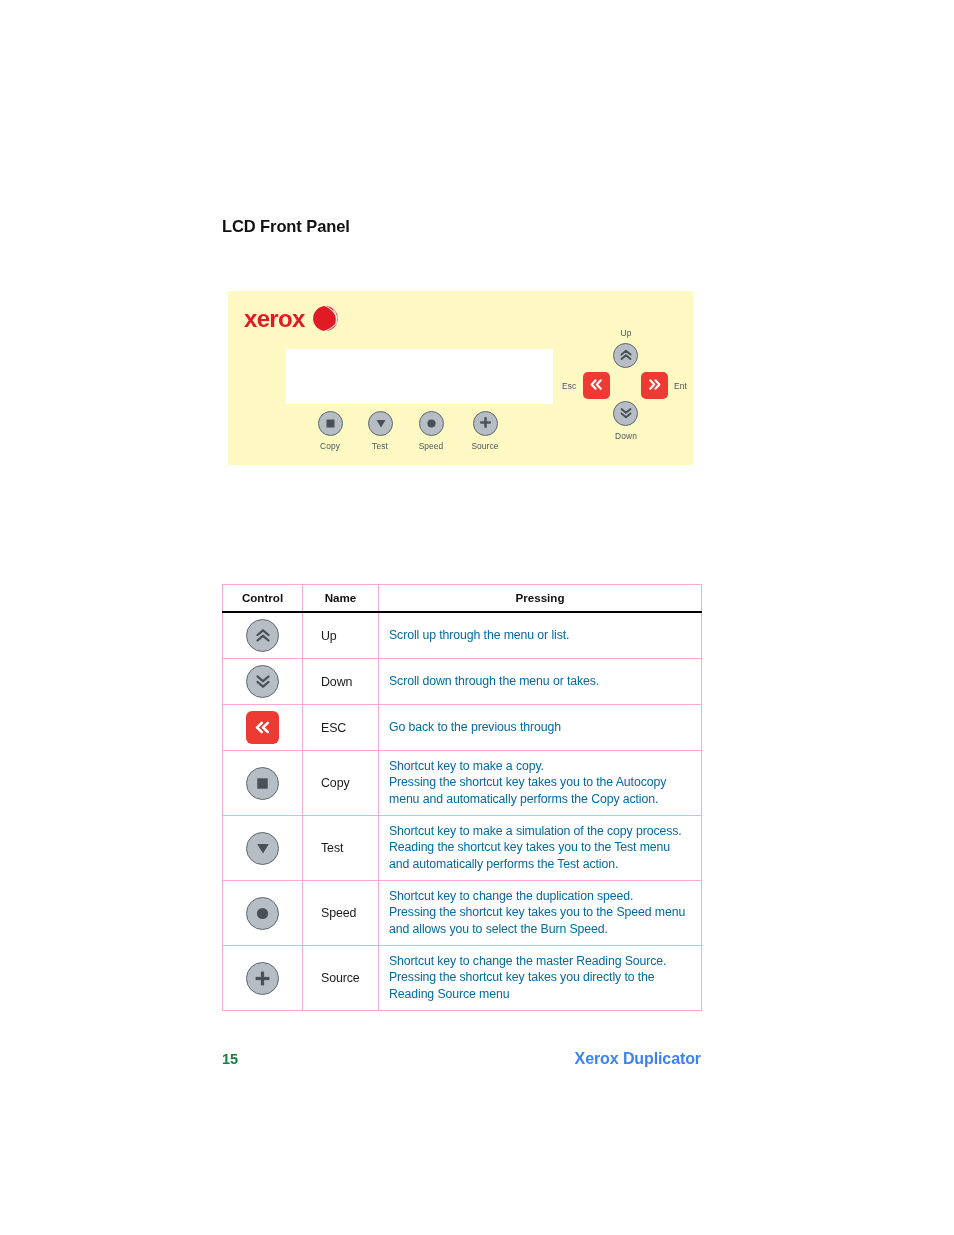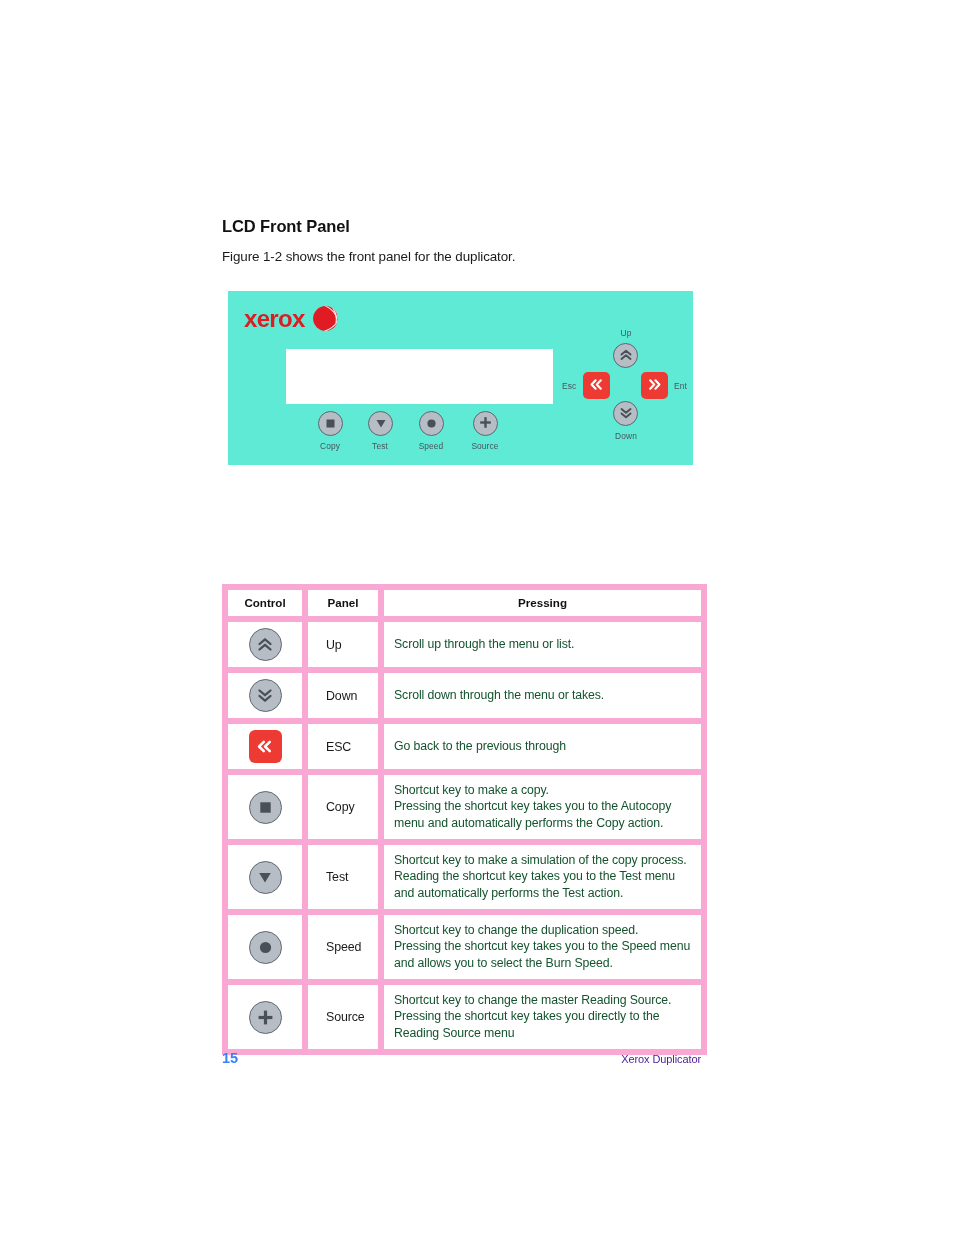--- a/index.html
+++ b/index.html
@@ -42,21 +42,21 @@
     letter-spacing: -0.1px;
   }
 
   
   .figure {
     position: absolute;
     left: 228px;
     top: 290px;
     width: 465px;
     height: 174px;
-    background: #5eead4;
+    background: #fef9c3;
   }
 
   
   .logo {
     position: absolute;
     left: 16px;
     top: 14px;
     display: flex;
     align-items: center;
     gap: 7px;
@@ -129,21 +129,21 @@
   
   .ctrl-table {
     position: absolute;
     left: 222px;
     top: 583px;
     width: 479px;
     border-collapse: collapse;
     table-layout: fixed;
   }
   .ctrl-table td, .ctrl-table th {
-    border: 6px solid #f9a8d4;
+    border: 1px solid #f9a8d4;
     vertical-align: middle;
   }
   .ctrl-table thead th {
     font-size: 11.6px;
     font-weight: bold;
     padding: 6px 0 7px;
     text-align: center;
     border-bottom: 2.6px solid #000000;
     color: #111111;
   }
@@ -158,21 +158,21 @@
   .cell-name {
     font-size: 12.4px;
     padding: 6px 0 6px 18px;
     color: #1a1a1a;
     letter-spacing: -0.1px;
   }
   .cell-function {
     font-size: 12.3px;
     line-height: 1.33;
     padding: 7px 10px 8px 10px;
-    color: #14532d;
+    color: #0369a1;
     letter-spacing: -0.1px;
   }
 
   
   .tbtn-circle {
     width: 33px;
     height: 33px;
     border-radius: 50%;
     background: #b7bdc4;
     border: 1.6px solid #5d6771;
@@ -198,37 +198,36 @@
     left: 222px;
     top: 1049px;
     width: 479px;
     display: flex;
     justify-content: space-between;
     align-items: baseline;
   }
   .footer-page {
     font-size: 14.5px;
     font-weight: bold;
+    color: #15803d;
+  }
+  .footer-title {
+    font-size: 16px;
+    font-weight: bold;
     color: #3b82f6;
-  }
-  .footer-title {
-    font-size: 11px;
-    font-weight: normal;
-    color: #4c1d95;
     letter-spacing: -0.1px;
   }
 </style>
 </head>
 <body>
 
 <div class="page">
 
   <div class="heading-block">
     <div class="section-title">LCD Front Panel</div>
-    <div class="section-intro">Figure 1-2 shows the front panel for the duplicator.</div>
   </div>
 
   <div class="figure">
 
     <div class="logo">
       <span class="logo-word">xerox</span>
       <span class="logo-ball">
         <svg width="27" height="27" viewBox="0 0 27 27">
           <defs>
             <clipPath id="ballclip">
@@ -331,21 +330,21 @@
 
   <table class="ctrl-table">
     <colgroup>
       <col class="col-control">
         <col class="col-name">
         <col class="col-function">
     </colgroup>
     <thead>
       <tr>
         <th>Control</th>
-        <th>Panel</th>
+        <th>Name</th>
         <th>Pressing</th>
       </tr>
     </thead>
     <tbody>
 
       <tr>
         <td class="cell-control">
           <span class="tbtn-circle">
             <svg width="18" height="15" viewBox="0 0 18 15" fill="none" stroke="#495057" stroke-width="2.3" stroke-linecap="round" stroke-linejoin="round">
               <polyline points="3.5,7 9,2.3 14.5,7"></polyline>

